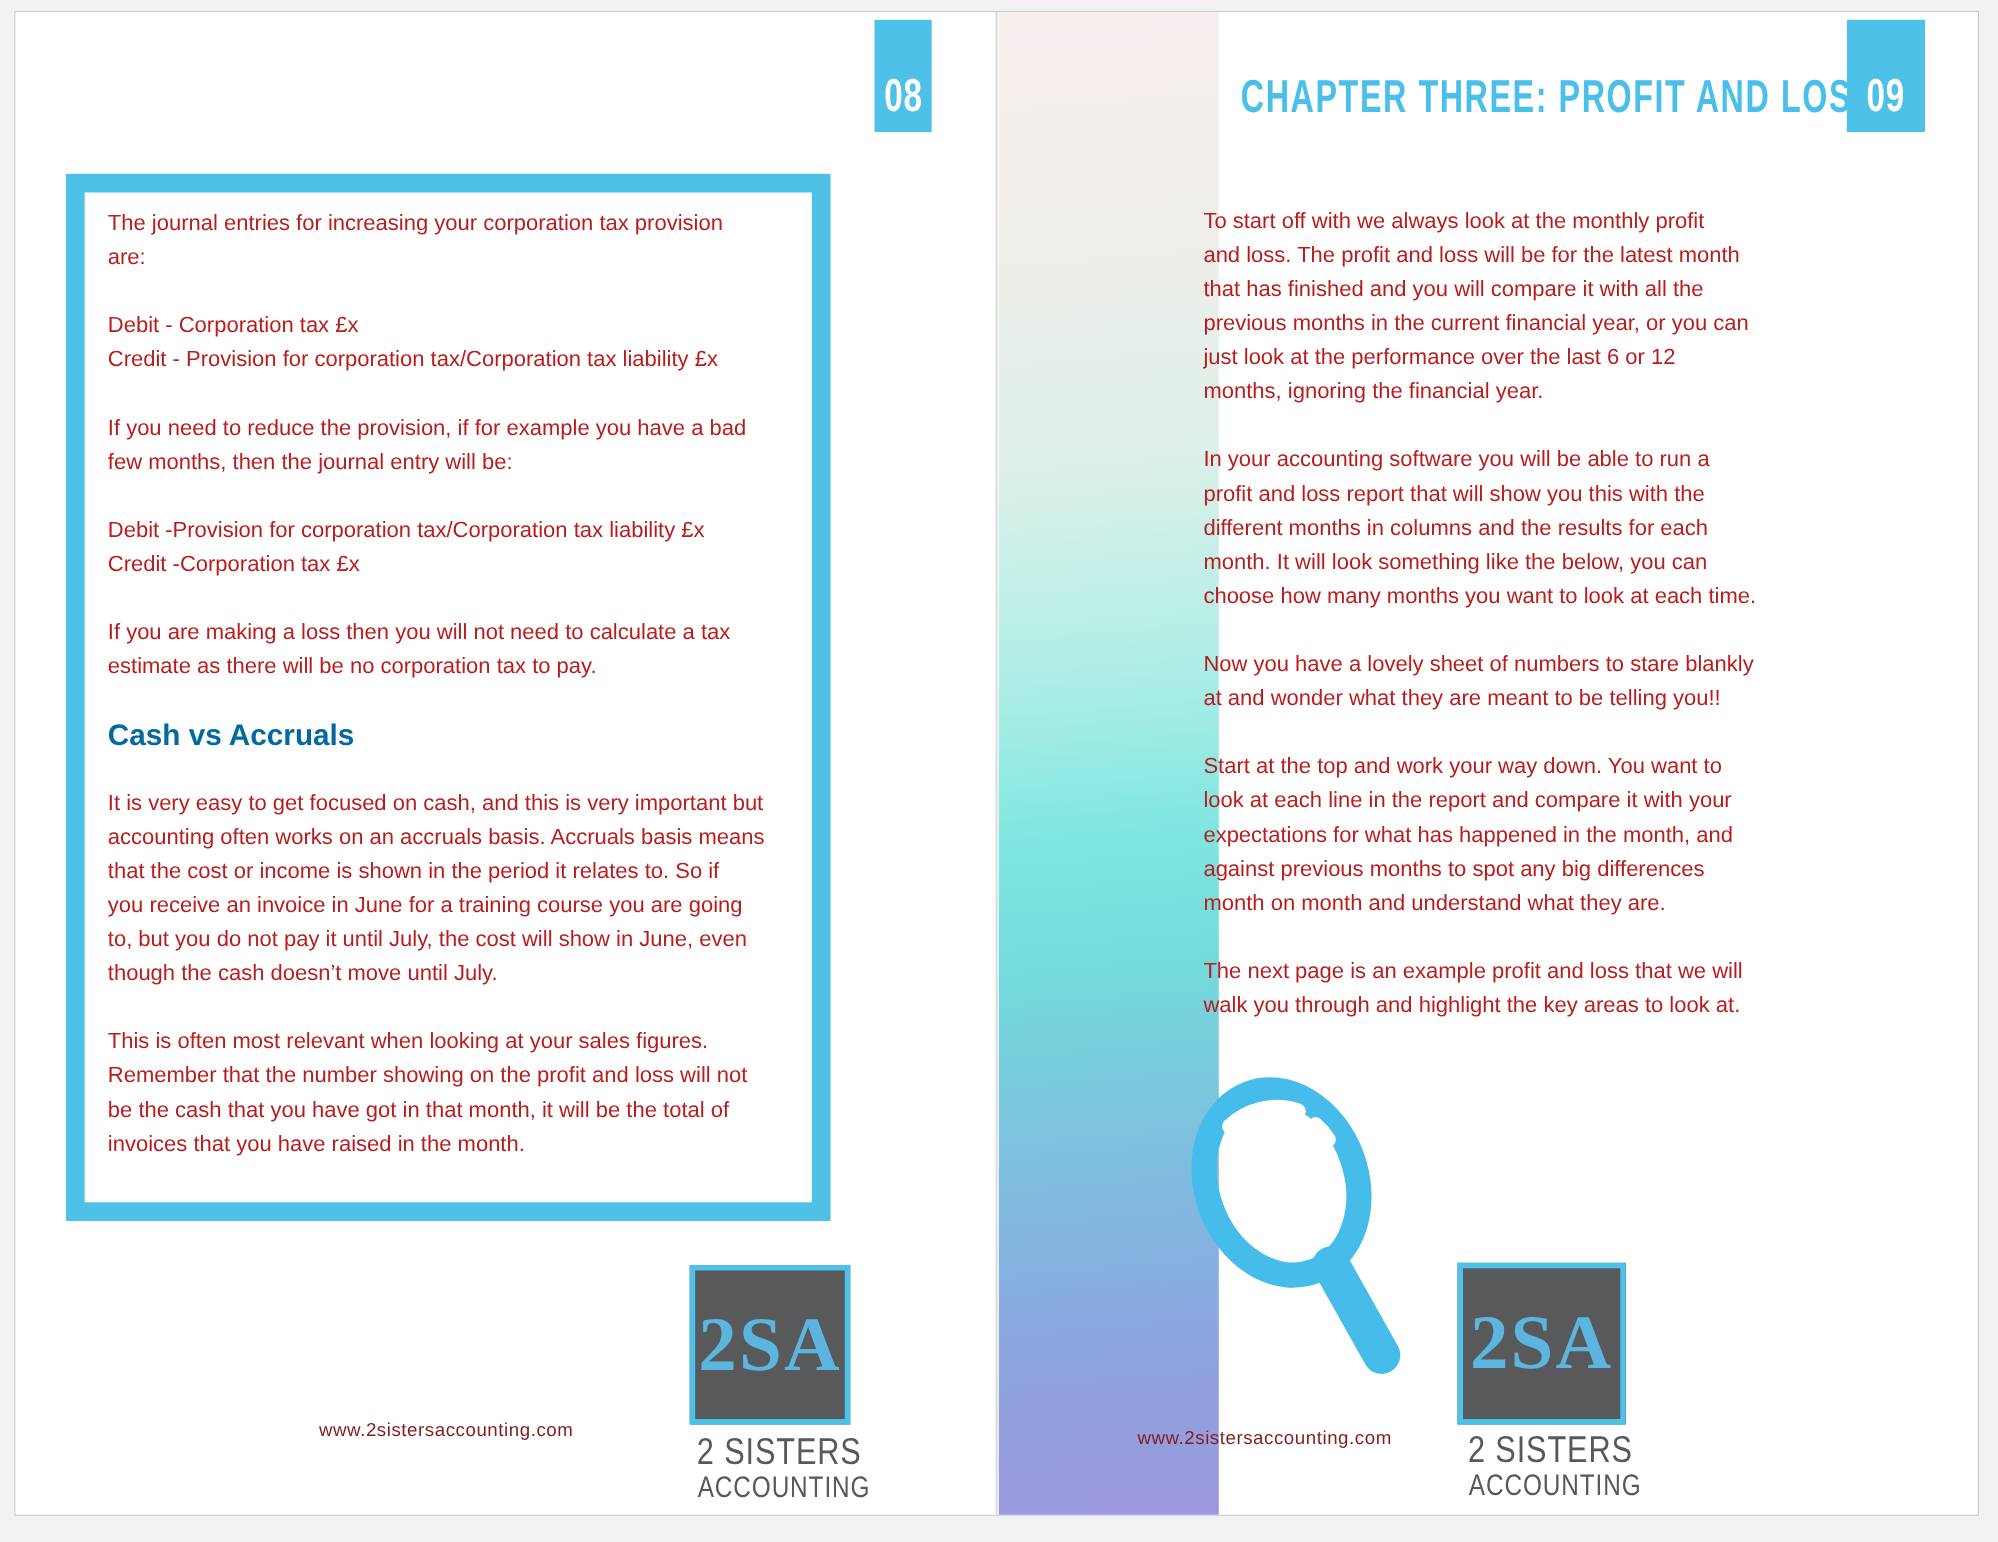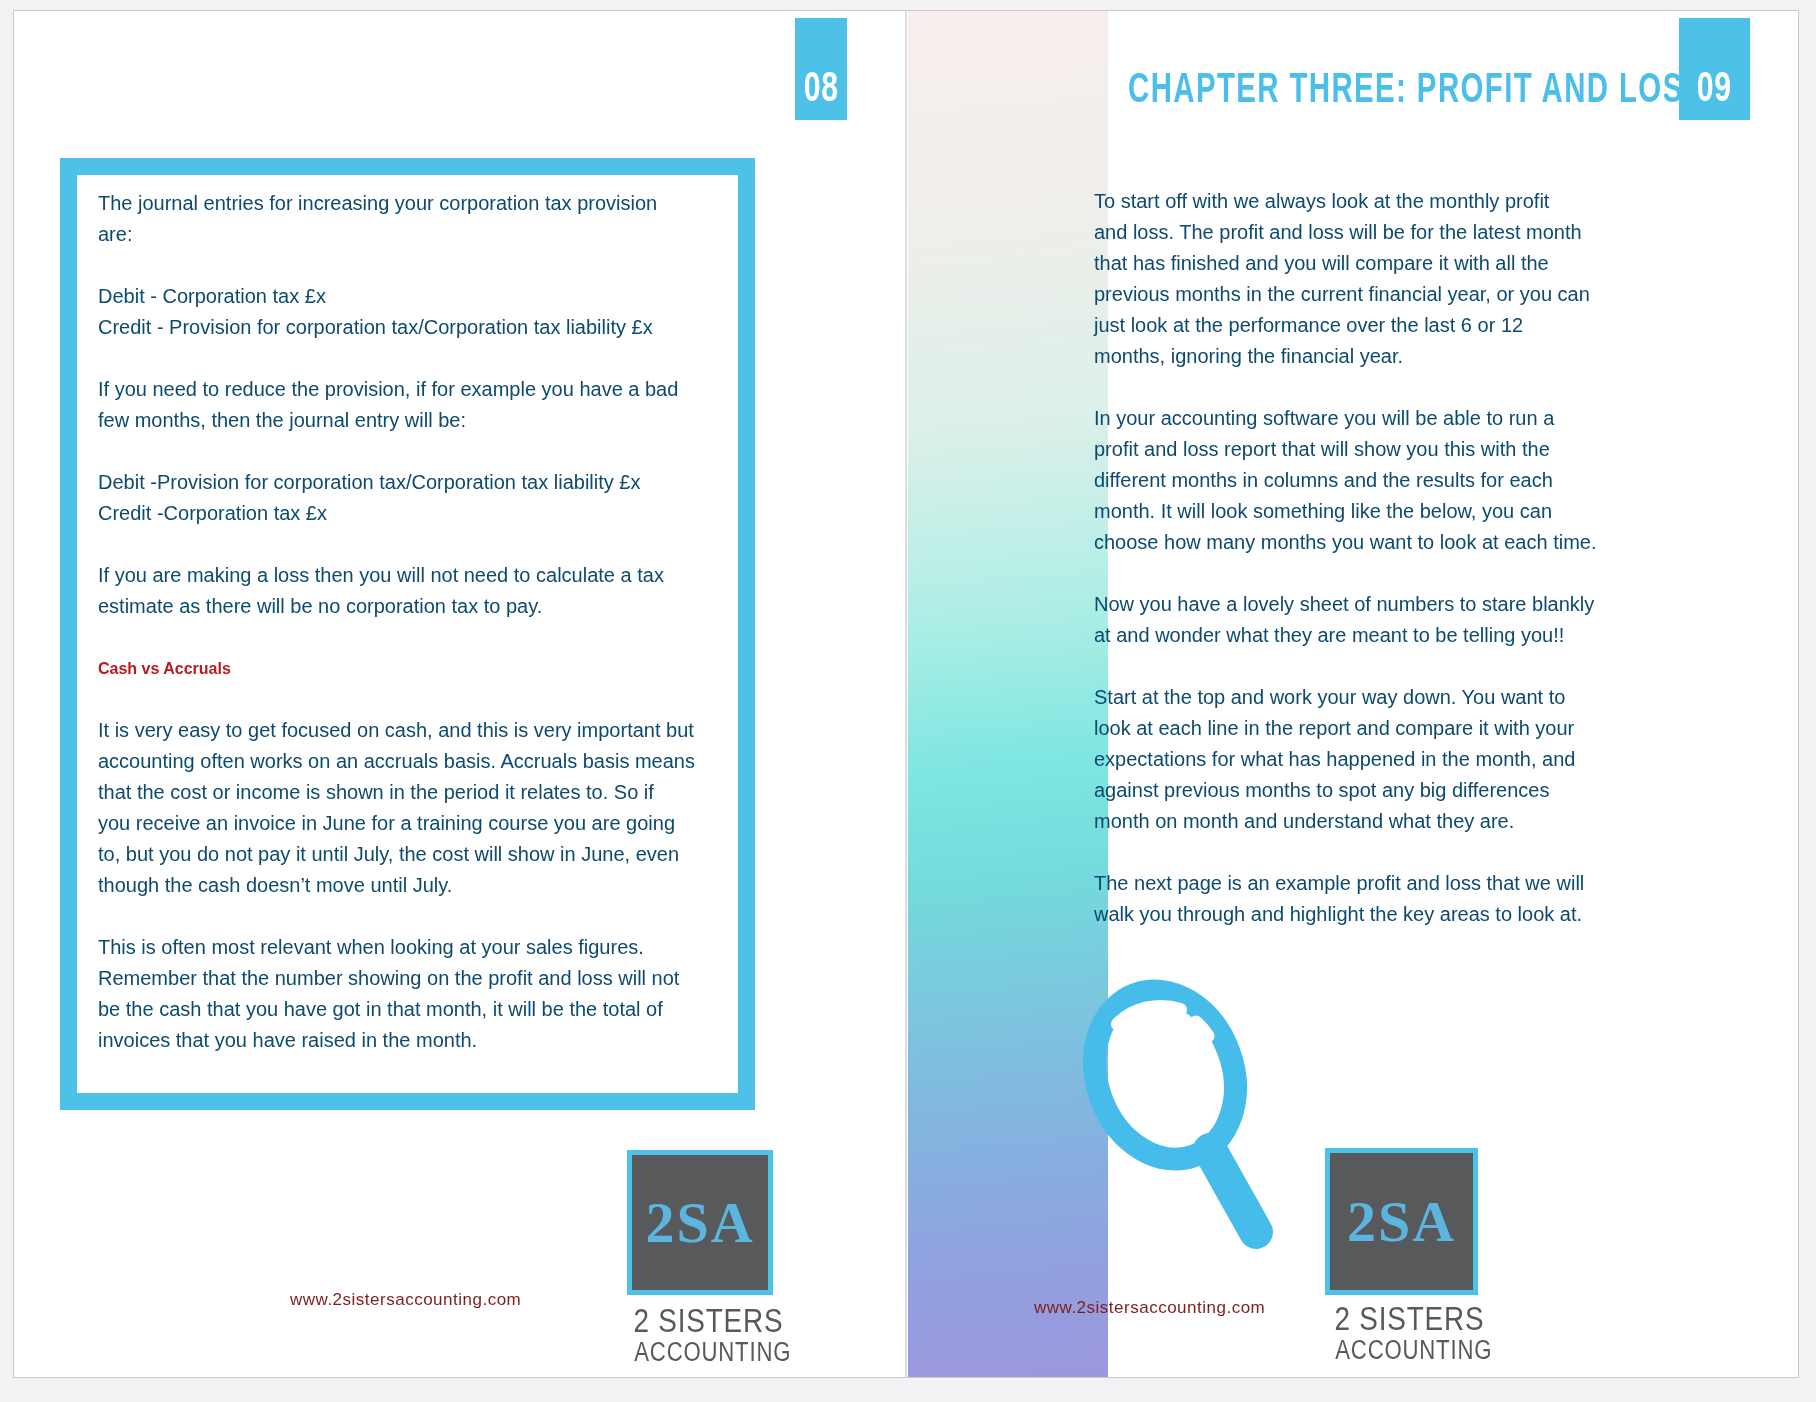--- a/index.html
+++ b/index.html
@@ -16,39 +16,39 @@
   .badge{position:absolute;top:18px;height:102px;background:#4ec1e9;
          display:flex;align-items:flex-end;justify-content:center;}
   .badge .num{color:#ffffff;font-weight:bold;font-size:42px;line-height:42px;
               padding-bottom:12px;transform:scaleX(0.72);letter-spacing:1px;}
   #badge-left{left:795px;width:52px;}
   #badge-right{left:1679px;width:71px;}
   
   .content-box{position:absolute;left:60px;top:158px;width:695px;height:952px;
                box-sizing:border-box;border:17px solid #4ec1e9;background:#ffffff;
                padding:13px 8px 0 21px;}
-  .body-text{font-size:20px;line-height:31px;color:#0c4a6e;white-space:pre-line;}
-  .box-heading{font-size:16px;line-height:31px;font-weight:bold;color:#b91c1c;
+  .body-text{font-size:20px;line-height:31px;color:#b91c1c;white-space:pre-line;}
+  .box-heading{font-size:27px;line-height:31px;font-weight:bold;color:#0369a1;
                margin:31px 0;}
   
   .chapter-title{position:absolute;left:1128px;top:66px;height:48px;
                  font-size:42px;line-height:44px;font-weight:bold;color:#49bfea;
                  letter-spacing:2px;transform:scaleX(0.70);transform-origin:left center;
                  white-space:nowrap;}
   .right-text{position:absolute;left:1094px;top:186px;width:586px;}
   
   .website{position:absolute;width:280px;text-align:left;font-size:17px;
            color:#7f1d1d;letter-spacing:0.5px;}
   #website-left{left:290px;top:1290px;}
   #website-right{left:1034px;top:1298px;}
   .logo-mark{position:absolute;box-sizing:border-box;border:5px solid #4ec1e9;
              background:#58595b;display:flex;align-items:center;justify-content:center;}
   #logo-mark-left{left:627px;top:1150px;width:146px;height:145px;}
   #logo-mark-right{left:1325px;top:1148px;width:153px;height:147px;}
-  .monogram{font-family:"Liberation Serif",serif;font-weight:bold;font-size:58px;
+  .monogram{font-family:"Liberation Serif",serif;font-weight:bold;font-size:70px;
             color:#5cb5de;letter-spacing:2px;}
   .wordmark{position:absolute;text-align:center;color:#58595b;font-weight:normal;}
   .wordmark .l1{font-size:34px;line-height:36px;display:inline-block;transform:scaleX(0.82);
                 letter-spacing:1px;white-space:nowrap;}
   .wordmark .l2{font-size:27px;line-height:29px;display:inline-block;transform:scaleX(0.82);
                 letter-spacing:1px;white-space:nowrap;}
   #wordmark-left{left:617px;top:1302px;width:166px;}
   #wordmark-right{left:1318px;top:1300px;width:168px;}
   .magnifier{position:absolute;left:1060px;top:970px;width:220px;height:300px;}
 </style>

